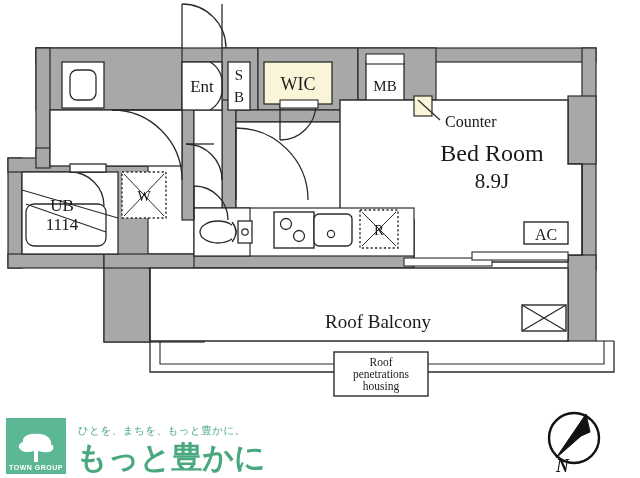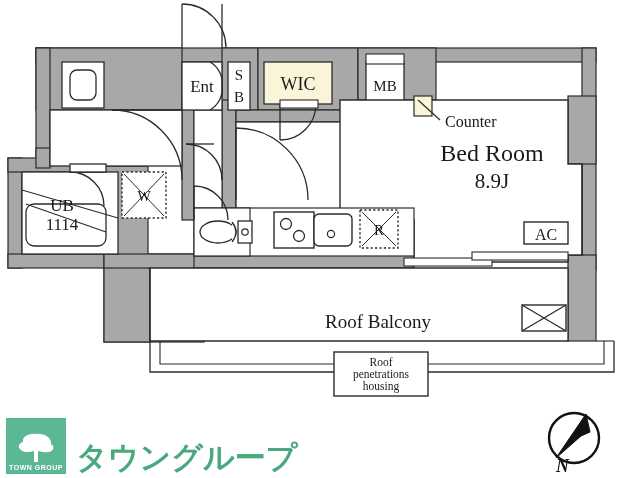--- a/index.html
+++ b/index.html
@@ -221,15 +221,16 @@
 
   <div class="logo-box">
     <svg class="tree" viewBox="0 0 44 34">
       <path d="M22,4 C30,3 38,8 37,14 C41,16 40,21 35,22 C30,23 27,21 24,21
                L24,30 L20,30 L20,21 C16,22 10,23 7,20 C3,17 5,13 9,12
                C8,7 14,3 22,4 Z" fill="#ffffff"></path>
       <rect x="20" y="20" width="4" height="12" fill="#ffffff"></rect>
     </svg>
     <div class="logo-word">TOWN GROUP</div>
   </div>
-  <div class="brand">タウングループ</div>
+  <div class="tagline">ひとを、まちを、もっと豊かに。</div>
+  <div class="brand">もっと豊かに</div>
 
 </div>
 
 </body></html>

